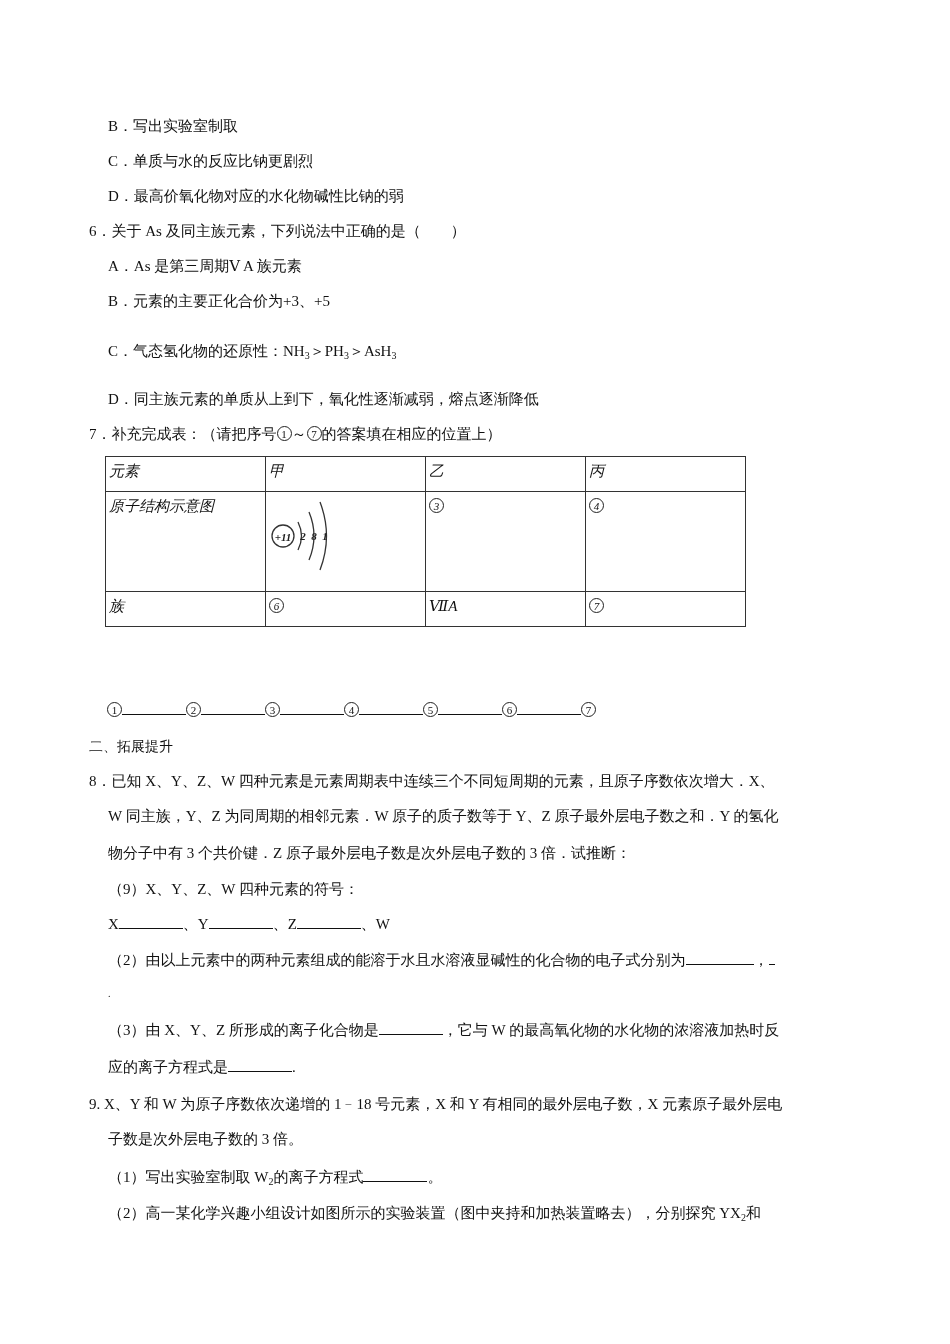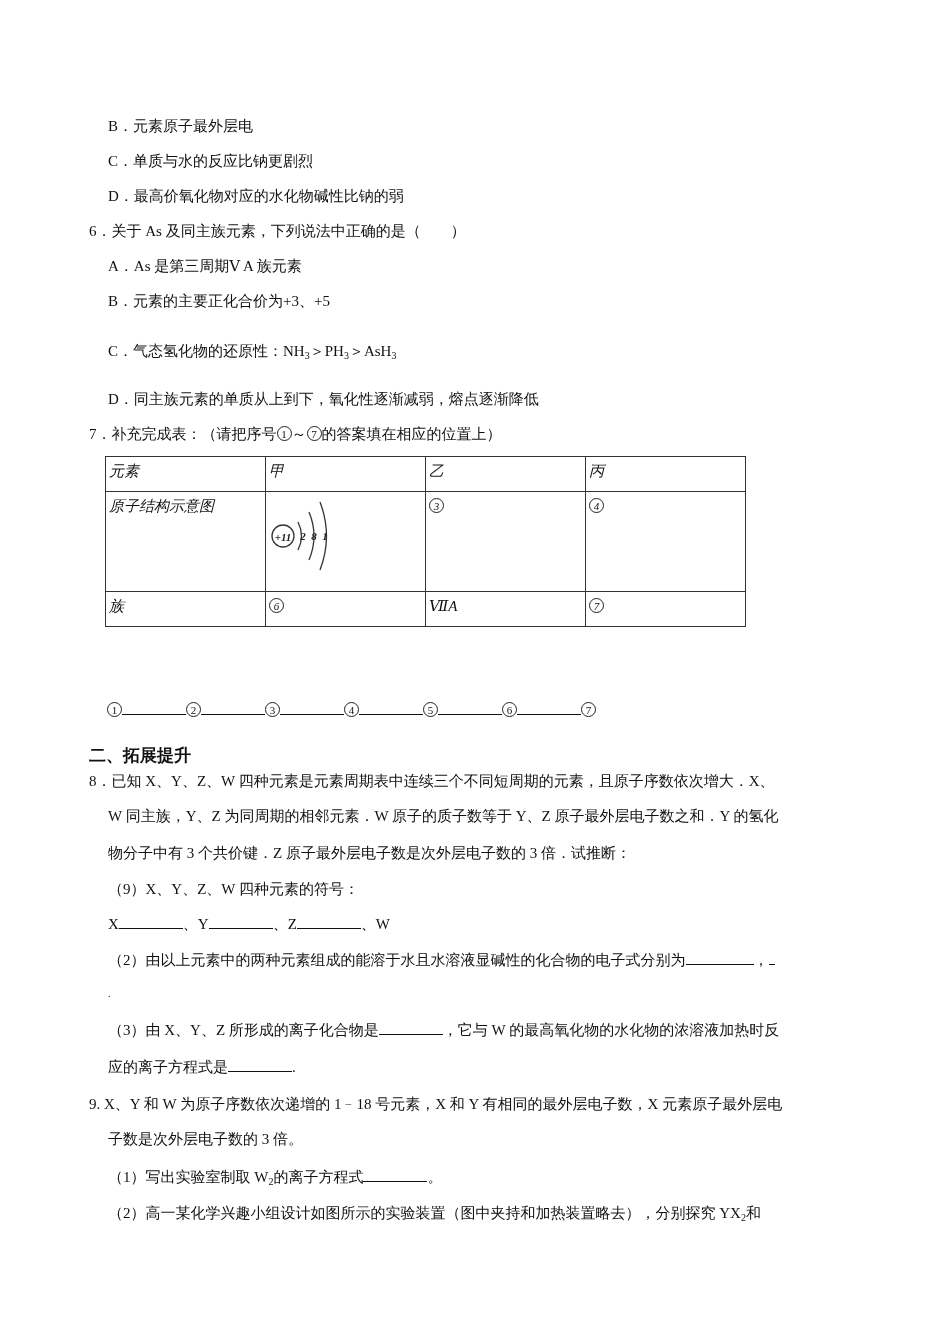--- a/index.html
+++ b/index.html
@@ -13,42 +13,42 @@
   .q   { left:89px; }
   .sub { left:108px; }
   .blank { display:inline-block; border-bottom:1.3px solid #111; height:14px; vertical-align:baseline; }
   .b64 { width:64px; }
   .b68 { width:68px; }
   .circ {
     display:inline-block; width:15px; height:15px; border:1px solid #222; border-radius:50%;
     font-size:11px; line-height:15px; text-align:center; vertical-align:1px; box-sizing:border-box;
   }
   sub { font-size:10px; vertical-align:-3px; line-height:0; }
-  .heading { font-family:"DejaVu Sans","Liberation Sans",sans-serif; font-weight:bold; font-size:17px;margin-top:9px; }
+  .heading { font-family:"DejaVu Sans","Liberation Sans",sans-serif; font-weight:normal; font-size:14px; }
 
   table.el {
     position:absolute; left:105px; top:456px; border-collapse:collapse;
     font-size:15px;
   }
   table.el td {
     border:1.5px solid #333; padding:4px 3px 0 3px; vertical-align:top; box-sizing:border-box;
     line-height:20px;
     font-style:italic;
   }
   .c1 { width:160px; } .c2 { width:160px; } .c3 { width:160px; } .c4 { width:160px; }
   .r { height:35px; }
   .rbig { height:100px;margin-top:32px; }
   .atom { position:relative; width:80px; height:90px; margin-top:-4px; }
   .fillrow { position:absolute; left:107px; top:700px; white-space:nowrap; line-height:20px; }
   .fillrow .gap { display:inline-block; width:64px; border-bottom:1.3px solid #111; height:12px; }
 </style>
 </head>
 <body>
 
-<div class="line opt" style="top:116px">B．元素原子最外层电</div>
+<div class="line opt" style="top:116px">B．写出实验室制取</div>
 <div class="line opt" style="top:151px">C．单质与水的反应比钠更剧烈</div>
 <div class="line opt" style="top:186px">D．最高价氧化物对应的水化物碱性比钠的弱</div>
 
 <div class="line q" style="top:221px">6．关于 As 及同主族元素，下列说法中正确的是（　　）</div>
 <div class="line opt" style="top:256px">A．As 是第三周期Ⅴ A 族元素</div>
 <div class="line opt" style="top:291px">B．元素的主要正化合价为+3、+5</div>
 <div class="line opt" style="top:341px">
   <span>C．气态氢化物的还原性：</span><span><span>NH</span><sub>3</sub><span>＞PH</span><sub>3</sub><span>＞AsH</span><sub>3</sub></span>
 </div>
 <div class="line opt" style="top:389px">D．同主族元素的单质从上到下，氧化性逐渐减弱，熔点逐渐降低</div>

